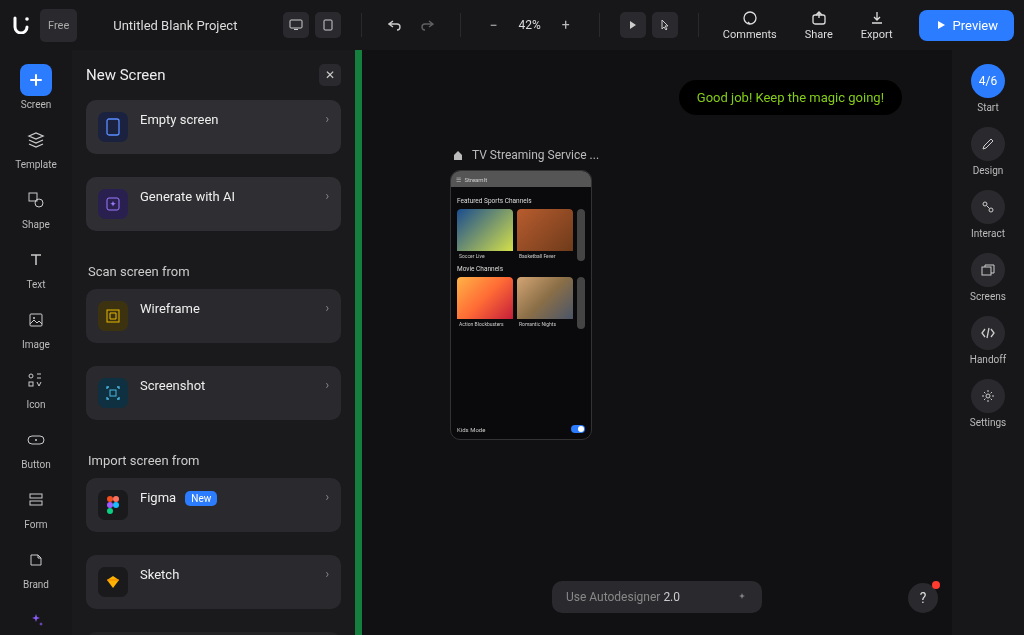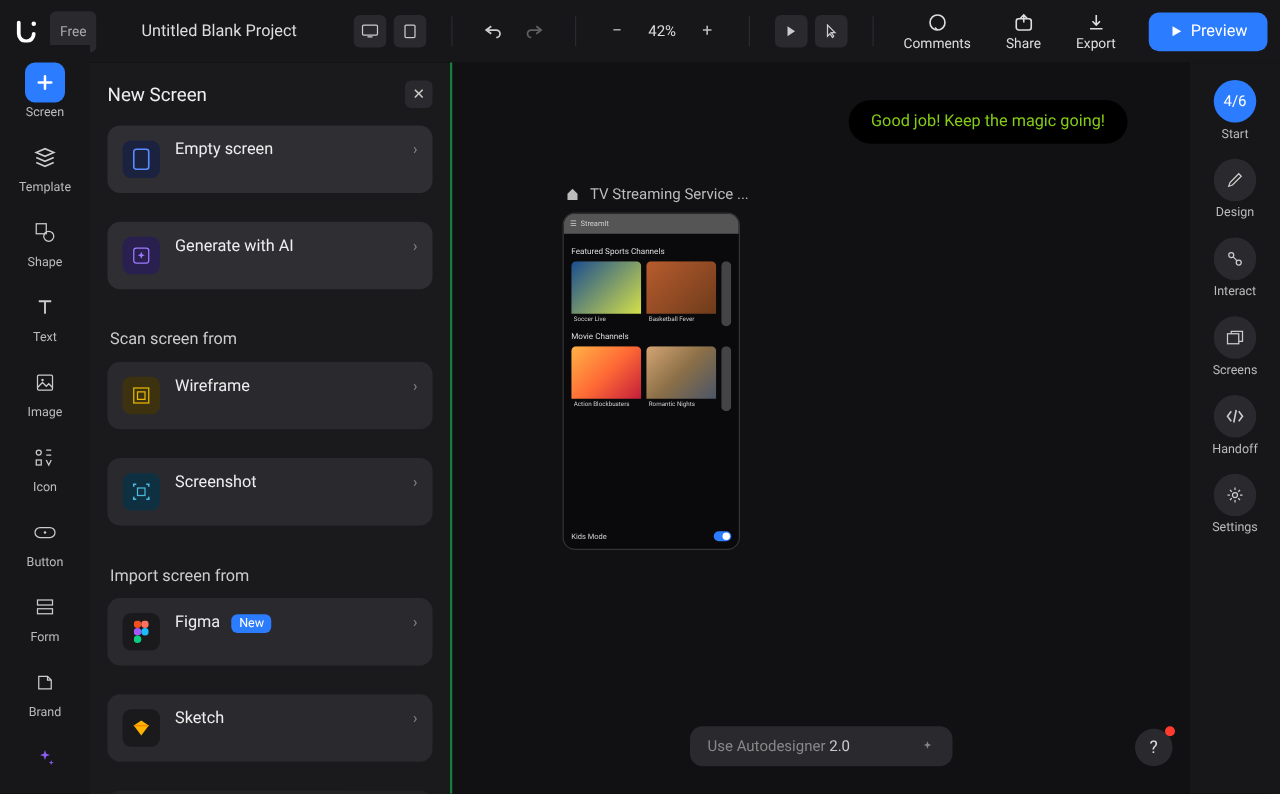--- a/index.html
+++ b/index.html
@@ -64,21 +64,21 @@
   border-radius: 8px;
   padding: 8px 16px;
   font-size: 13px;
   display: flex; align-items: center; gap: 6px;
   cursor: pointer;
   margin-left: 8px;
 }
 
 .leftrail {
   position: absolute;
-  left: 0; top: 36px; bottom: 0;
+  left: 0; top: 50px; bottom: 0;
   width: 72px;
   background: #17171a;
   display: flex; flex-direction: column; align-items: center;
   padding-top: 14px;
   gap: 14px;
 }
 .rail-item {
   width: 56px;
   display: flex; flex-direction: column; align-items: center;
   gap: 3px; cursor: pointer;
@@ -92,21 +92,21 @@
 .rail-item.active .rail-icon { background: #2b7cff; color: #fff; }
 .rail-item.magic .rail-icon { color: #8b5cf6; }
 .rail-label { font-size: 10px; color: #bbb; }
 .rail-spacer { flex: 1; }
 
 .panel {
   position: absolute;
   left: 72px; top: 50px; bottom: 0;
   width: 290px;
   background: #1a1a1d;
-  border-right: 2px solid #15803d;
+  border-right: 7px solid #15803d;
   display: flex; flex-direction: column;
   padding: 14px 14px 0 14px;
   overflow-y: auto;
 }
 .panel-header {
   display: flex; align-items: center; justify-content: space-between;
   margin-bottom: 14px;
 }
 .panel-title { font-size: 15px; color: #eee; }
 .panel-close {

